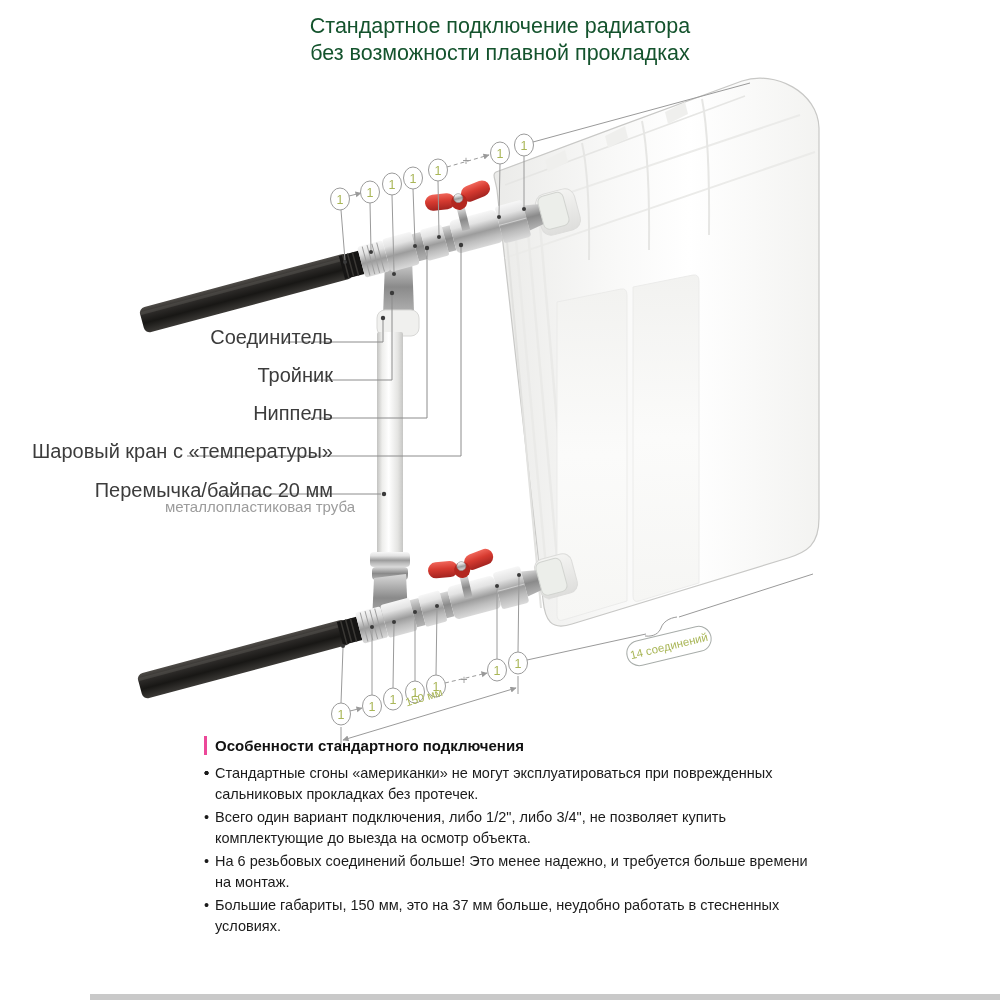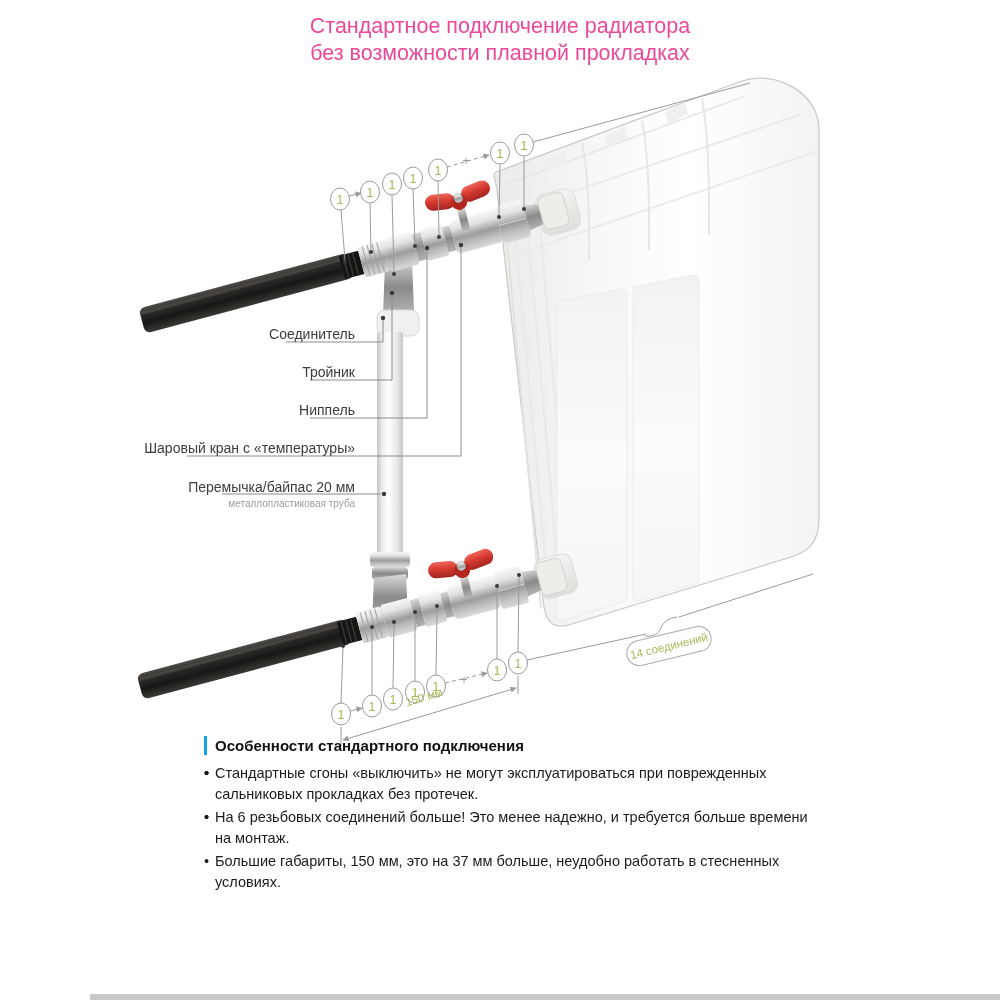--- a/index.html
+++ b/index.html
@@ -1,25 +1,25 @@
 <!DOCTYPE html>
 <html><head>
 <meta charset="utf-8">
 <style>
   html,body{margin:0;padding:0;background:#fff;}
   .stage{position:relative;width:1000px;height:1000px;background:#fff;overflow:hidden;
          font-family:"Liberation Sans","DejaVu Sans",sans-serif;}
   .title{position:absolute;top:13px;left:0;width:100%;text-align:center;
-         font-size:21.5px;line-height:27px;font-weight:500;color:#ec4899;}
+         font-size:21.5px;line-height:27px;font-weight:500;color:#14532d;}
   svg.diagram{position:absolute;left:0;top:0;width:1000px;height:1000px;}
-  .plabel{position:absolute;right:645px;font-size:14px;color:#3c3c3c;white-space:nowrap;}
-  .plabel-sub{position:absolute;right:645px;text-align:center;font-size:10px;color:#9c9c9c;white-space:nowrap;}
+  .plabel{position:absolute;right:667px;font-size:20px;color:#3c3c3c;white-space:nowrap;}
+  .plabel-sub{position:absolute;right:645px;text-align:center;font-size:15px;color:#9c9c9c;white-space:nowrap;}
   .features{position:absolute;left:204px;top:736px;width:616px;color:#1b1b1b;}
   .features h3{font-size:15px;font-weight:700;margin:0 0 8px;padding-left:8px;
-               border-left:3px solid #0ea5e9;line-height:19px;color:#111;}
+               border-left:3px solid #ec4899;line-height:19px;color:#111;}
   .fitem{position:relative;padding-left:11px;font-size:14.5px;line-height:20.5px;margin-bottom:3px;}
   .fitem .blt{position:absolute;left:0;top:0;}
   .strip{position:absolute;left:90px;top:994px;width:910px;height:6px;background:#c9c9c9;}
   .ol{fill:#a9b657;}
   text{font-family:"Liberation Sans","DejaVu Sans",sans-serif;}
 </style>
 </head>
 <body>
 
 <div class="stage">
@@ -309,20 +309,20 @@
   <div class="plabel" style="top:364px">Тройник</div>
   <div class="plabel" style="top:402px">Ниппель</div>
   <div class="plabel" style="top:440px">Шаровый кран с «температуры»</div>
   <div class="plabel" style="top:479px">Перемычка/байпас 20 мм</div>
   <div class="plabel-sub" style="top:498px">металлопластиковая труба</div>
 
   <div class="features">
     <h3>Особенности стандартного подключения</h3>
     <div class="fitem"><span class="blt">•</span></div>
     <div class="fitem"><span class="blt">•</span></div>
-    <div class="fitem"><span class="blt">•</span><span>Стандартные сгоны «выключить» не могут эксплуатироваться при поврежденных сальниковых прокладках без протечек.</span></div>
-    <div class="fitem"><span class="blt">•</span></div>
+    <div class="fitem"><span class="blt">•</span><span>Стандартные сгоны «американки» не могут эксплуатироваться при поврежденных сальниковых прокладках без протечек.</span></div>
+    <div class="fitem"><span class="blt">•</span><span>Всего один вариант подключения, либо 1/2", либо 3/4", не позволяет купить комплектующие до выезда на осмотр объекта.</span></div>
     <div class="fitem"><span class="blt">•</span><span>На 6 резьбовых соединений больше! Это менее надежно, и требуется больше времени на монтаж.</span></div>
     <div class="fitem"><span class="blt">•</span><span>Большие габариты, 150 мм, это на 37 мм больше, неудобно работать в стесненных условиях.</span></div>
   </div>
 
   <div class="strip"></div>
 </div>
 
 </body></html>

